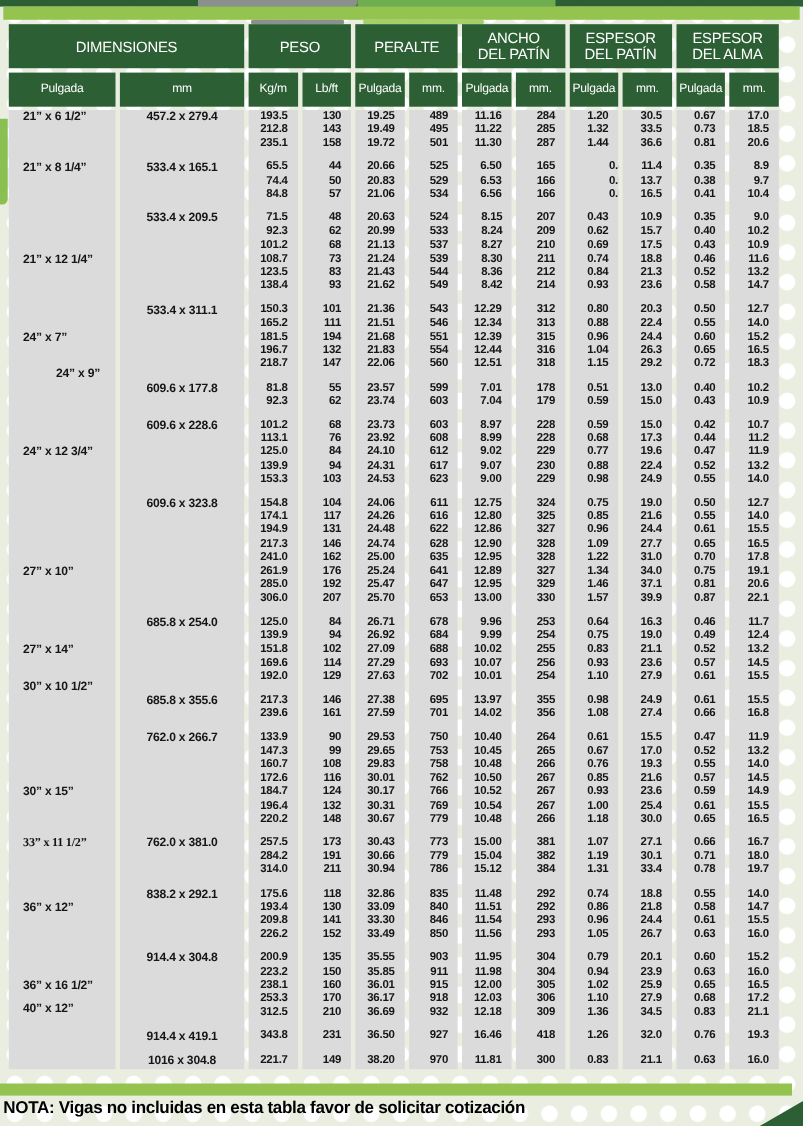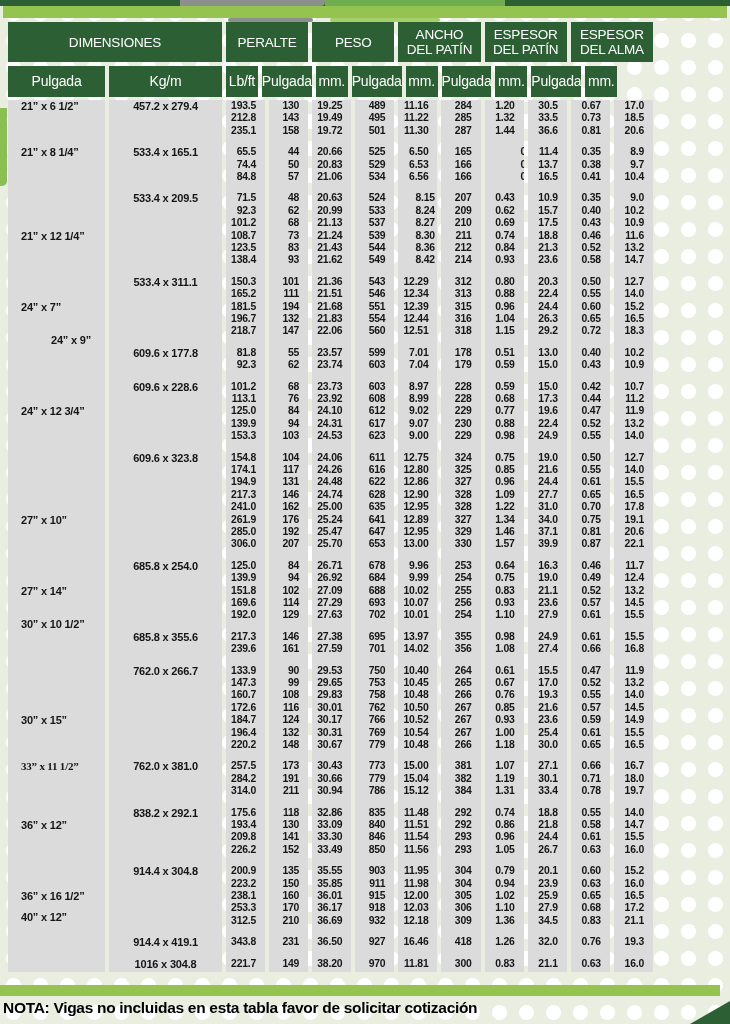--- a/index.html
+++ b/index.html
@@ -11,29 +11,29 @@
     background-size:27px 27px;
   }
   .topbar{position:absolute;left:0;top:0;width:730px;height:6px;background:var(--dark);}
   .topbar-gray{position:absolute;left:180px;top:0;width:145px;height:6px;background:#8b908c;border-radius:0 0 4px 0;}
   .topbar-green{position:absolute;left:325px;top:0;width:180px;height:6px;background:#6fae4e;}
   .stripe-top{position:absolute;left:3px;top:6px;width:724px;height:12px;background:var(--light);}
   .swoosh-gray{position:absolute;left:228px;top:18px;width:85px;height:4px;background:#8b908c;border-radius:3px;}
   .swoosh-green{position:absolute;left:330px;top:18px;width:110px;height:4px;background:#a5cf6a;border-radius:3px;}
   .left-leaf{position:absolute;left:0;top:108px;width:7px;height:78px;background:#8abf52;border-radius:0 0 5px 0;}
 
-  .table-wrap{position:absolute;left:8px;top:22px;width:645px;background:transparent;border-radius:29px;}
+  .table-wrap{position:absolute;left:8px;top:22px;width:700px;background:transparent;border-radius:29px;}
   .hrow{display:grid;grid-template-columns:97px 113px repeat(10,1fr);column-gap:4px;}
   .hrow1{height:40px;margin-bottom:4px;}
   .hrow2{height:31px;margin-bottom:3px;}
   .hcell{
     background:var(--dark);color:#fff;display:flex;align-items:center;justify-content:center;
     text-align:center;white-space:pre-line;font-size:13.5px;line-height:15px;letter-spacing:-0.2px;
   }
-  .hrow2 .hcell{font-size:14px;}
+  .hrow2 .hcell{font-size:11px;}
 
   .data{display:grid;grid-template-columns:97px 113px repeat(10,1fr);column-gap:4px;background:transparent;}
   .col{background:var(--gray);height:872px;overflow:hidden;}
   .cell{margin-bottom:9px;}
   .ln{
     height:12.4px;line-height:12.4px;font-size:10.4px;font-weight:bold;color:#151515;
     letter-spacing:-0.2px;text-align:right;padding-right:9px;white-space:nowrap;
   }
   .col-label .ln{text-align:left;padding:0 0 0 13px;font-size:11px;}
   .col-mm .ln{text-align:center;padding:0;font-size:11px;}
@@ -50,31 +50,32 @@
 <div class="topbar-gray"></div>
 <div class="topbar-green"></div>
 <div class="stripe-top"></div>
 <div class="swoosh-gray"></div>
 <div class="swoosh-green"></div>
 <div class="left-leaf"></div>
 
 <div class="table-wrap">
   <div class="hrow hrow1">
       <div class="hcell" style="grid-column: span 2;">DIMENSIONES</div>
+      <div class="hcell" style="grid-column: span 2;">PESO</div>
       <div class="hcell" style="grid-column: span 2;">PERALTE</div>
-      <div class="hcell" style="grid-column: span 2;">PESO</div>
       <div class="hcell" style="grid-column: span 2;">ANCHO
 DEL PATÍN</div>
       <div class="hcell" style="grid-column: span 2;">ESPESOR
 DEL PATÍN</div>
       <div class="hcell" style="grid-column: span 2;">ESPESOR
 DEL ALMA</div>
     </div>
   <div class="hrow hrow2">
       <div class="hcell">Pulgada</div>
+      <div class="hcell">mm</div>
       <div class="hcell">Kg/m</div>
       <div class="hcell">Lb/ft</div>
       <div class="hcell">Pulgada</div>
       <div class="hcell">mm.</div>
       <div class="hcell">Pulgada</div>
       <div class="hcell">mm.</div>
       <div class="hcell">Pulgada</div>
       <div class="hcell">mm.</div>
       <div class="hcell">Pulgada</div>
       <div class="hcell">mm.</div>

